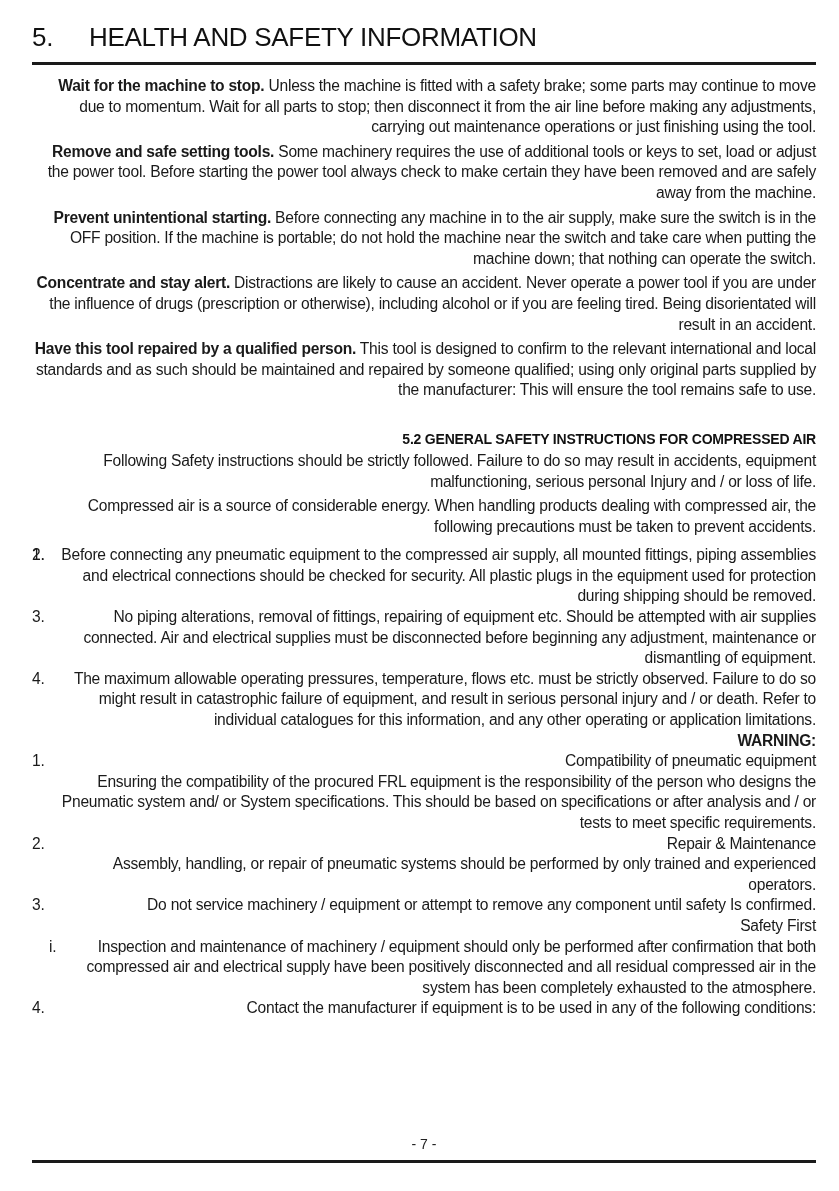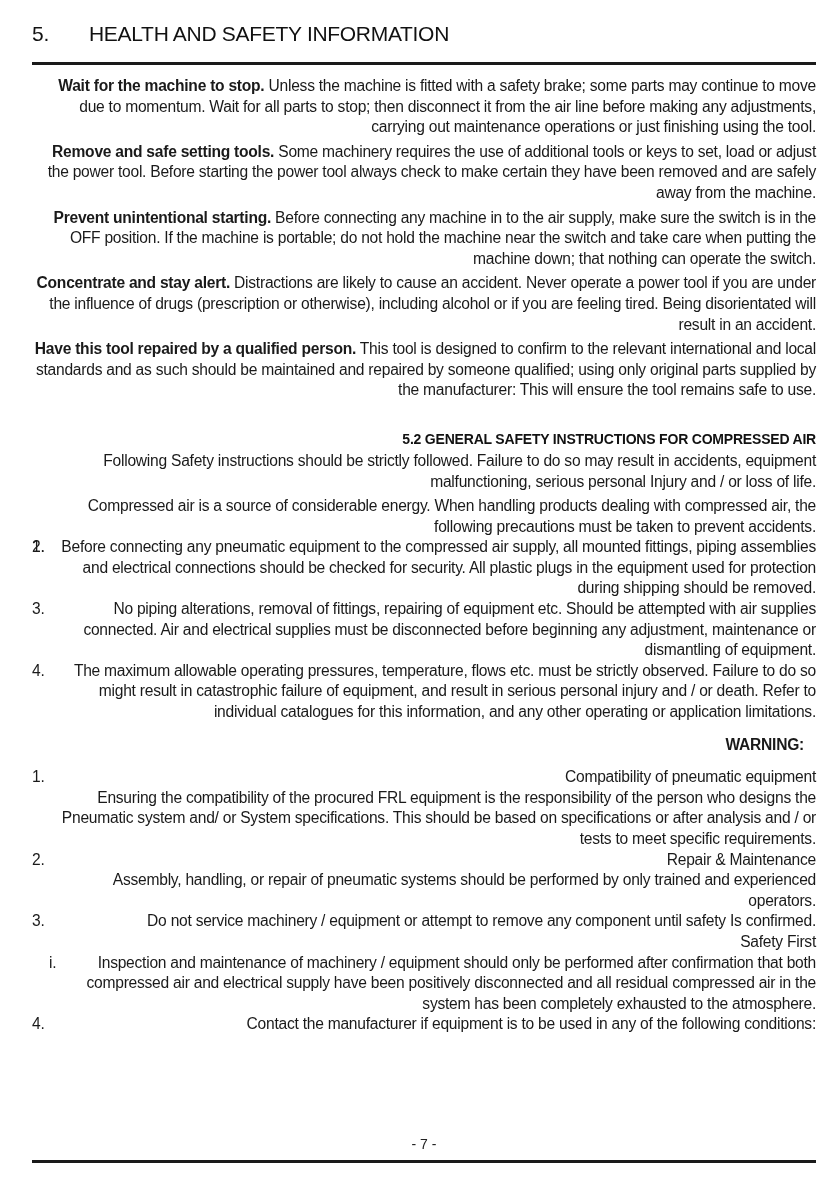--- a/index.html
+++ b/index.html
@@ -1,52 +1,52 @@
 <!DOCTYPE html>
 <html><head>
 <meta charset="utf-8">
 <style>
   html, body { margin: 0; padding: 0; background: #ffffff; }
   body { width: 839px; height: 1191px; position: relative; overflow: hidden;
          font-family: "Liberation Sans", sans-serif; color: #1a1a1a; }
   .page { position: absolute; left: 32px; top: 0; width: 784px; }
-  .title { position: absolute; left: 0; top: 22px; font-size: 21px; font-weight: normal;
+  .title { position: absolute; left: 0; top: 22px; font-size: 26px; font-weight: normal;
            letter-spacing: -0.3px; white-space: nowrap; color: #111; }
   .title .num { display: inline-block; width: 57px; }
   .rule-top { position: absolute; left: 0; top: 62px; width: 784px; height: 3px; background: #1a1a1a; }
   .body-block { position: absolute; left: 0; top: 76px; width: 784px; font-size: 15.6px;
                 line-height: 20.6px; letter-spacing: -0.25px; text-align: right; }
   .para { margin: 0 0 4px 0; }
   .para b { font-weight: bold; }
   .h2 { font-size: 14px; font-weight: bold; margin: 26px 0 0 0; line-height: 24px; letter-spacing: -0.2px; color: #111; }
   .list-item { position: relative; padding-left: 17px; margin: 0 0 0 0; }
   .list-item .num { position: absolute; left: 0; top: 0; }
   .sub-item { position: relative; padding-left: 16px; }
   .sub-item .num { position: absolute; left: 0; top: 0; }
-  .warning { font-weight: bold; margin: 12px; }
+  .warning { font-weight: bold; margin: 0; }
   .footer-num { position: absolute; left: 0; width: 784px; top: 1136px; text-align: center; font-size: 14px; color: #222; }
   .rule-bottom { position: absolute; left: 0; top: 1160px; width: 784px; height: 3px; background: #1a1a1a; }
 </style>
 </head>
 <body>
 
 <div class="page">
   <div class="title"><span class="num">5.</span><span>HEALTH AND SAFETY INFORMATION</span></div>
   <div class="rule-top"></div>
 
   <div class="body-block">
     <p class="para"><b>Wait for the machine to stop.</b><span> Unless the machine is fitted with a safety brake; some parts may continue to move due to momentum. Wait for all parts to stop; then disconnect it from the air line before making any adjustments, carrying out maintenance operations or just finishing using the tool.</span></p>
     <p class="para"><b>Remove and safe setting tools.</b><span> Some machinery requires the use of additional tools or keys to set, load or adjust the power tool. Before starting the power tool always check to make certain they have been removed and are safely away from the machine.</span></p>
     <p class="para"><b>Prevent unintentional starting.</b><span> Before connecting any machine in to the air supply, make sure the switch is in the OFF position. If the machine is portable; do not hold the machine near the switch and take care when putting the machine down; that nothing can operate the switch.</span></p>
     <p class="para"><b>Concentrate and stay alert.</b><span> Distractions are likely to cause an accident. Never operate a power tool if you are under the influence of drugs (prescription or otherwise), including alcohol or if you are feeling tired. Being disorientated will result in an accident.</span></p>
     <p class="para"><b>Have this tool repaired by a qualified person.</b><span> This tool is designed to confirm to the relevant international and local standards and as such should be maintained and repaired by someone qualified; using only original parts supplied by the manufacturer: This will ensure the tool remains safe to use.</span></p>
 
     <h2 class="h2">5.2 GENERAL SAFETY INSTRUCTIONS FOR COMPRESSED AIR</h2>
     <p class="para">Following Safety instructions should be strictly followed. Failure to do so may result in accidents, equipment malfunctioning, serious personal Injury and / or loss of life.</p>
-    <p class="para" style="margin-bottom:0">Compressed air is a source of considerable energy. When handling products dealing with compressed air, the following precautions must be taken to prevent accidents.</p>
+    <p class="para" style="margin-bottom:8px">Compressed air is a source of considerable energy. When handling products dealing with compressed air, the following precautions must be taken to prevent accidents.</p>
 
     <div class="list-item"><span class="num">1.</span></div>
     <div class="list-item"><span class="num">2.</span><span>Before connecting any pneumatic equipment to the compressed air supply, all mounted fittings, piping assemblies and electrical connections should be checked for security. All plastic plugs in the equipment used for protection during shipping should be removed.</span></div>
     <div class="list-item"><span class="num">3.</span><span>No piping alterations, removal of fittings, repairing of equipment etc. Should be attempted with air supplies connected. Air and electrical supplies must be disconnected before beginning any adjustment, maintenance or dismantling of equipment.</span></div>
     <div class="list-item"><span class="num">4.</span><span>The maximum allowable operating pressures, temperature, flows etc. must be strictly observed. Failure to do so might result in catastrophic failure of equipment, and result in serious personal injury and / or death. Refer to individual catalogues for this information, and any other operating or application limitations.</span></div>
 
     <p class="warning">WARNING:</p>
 
     <div class="list-item">
       <span class="num">1.</span>

